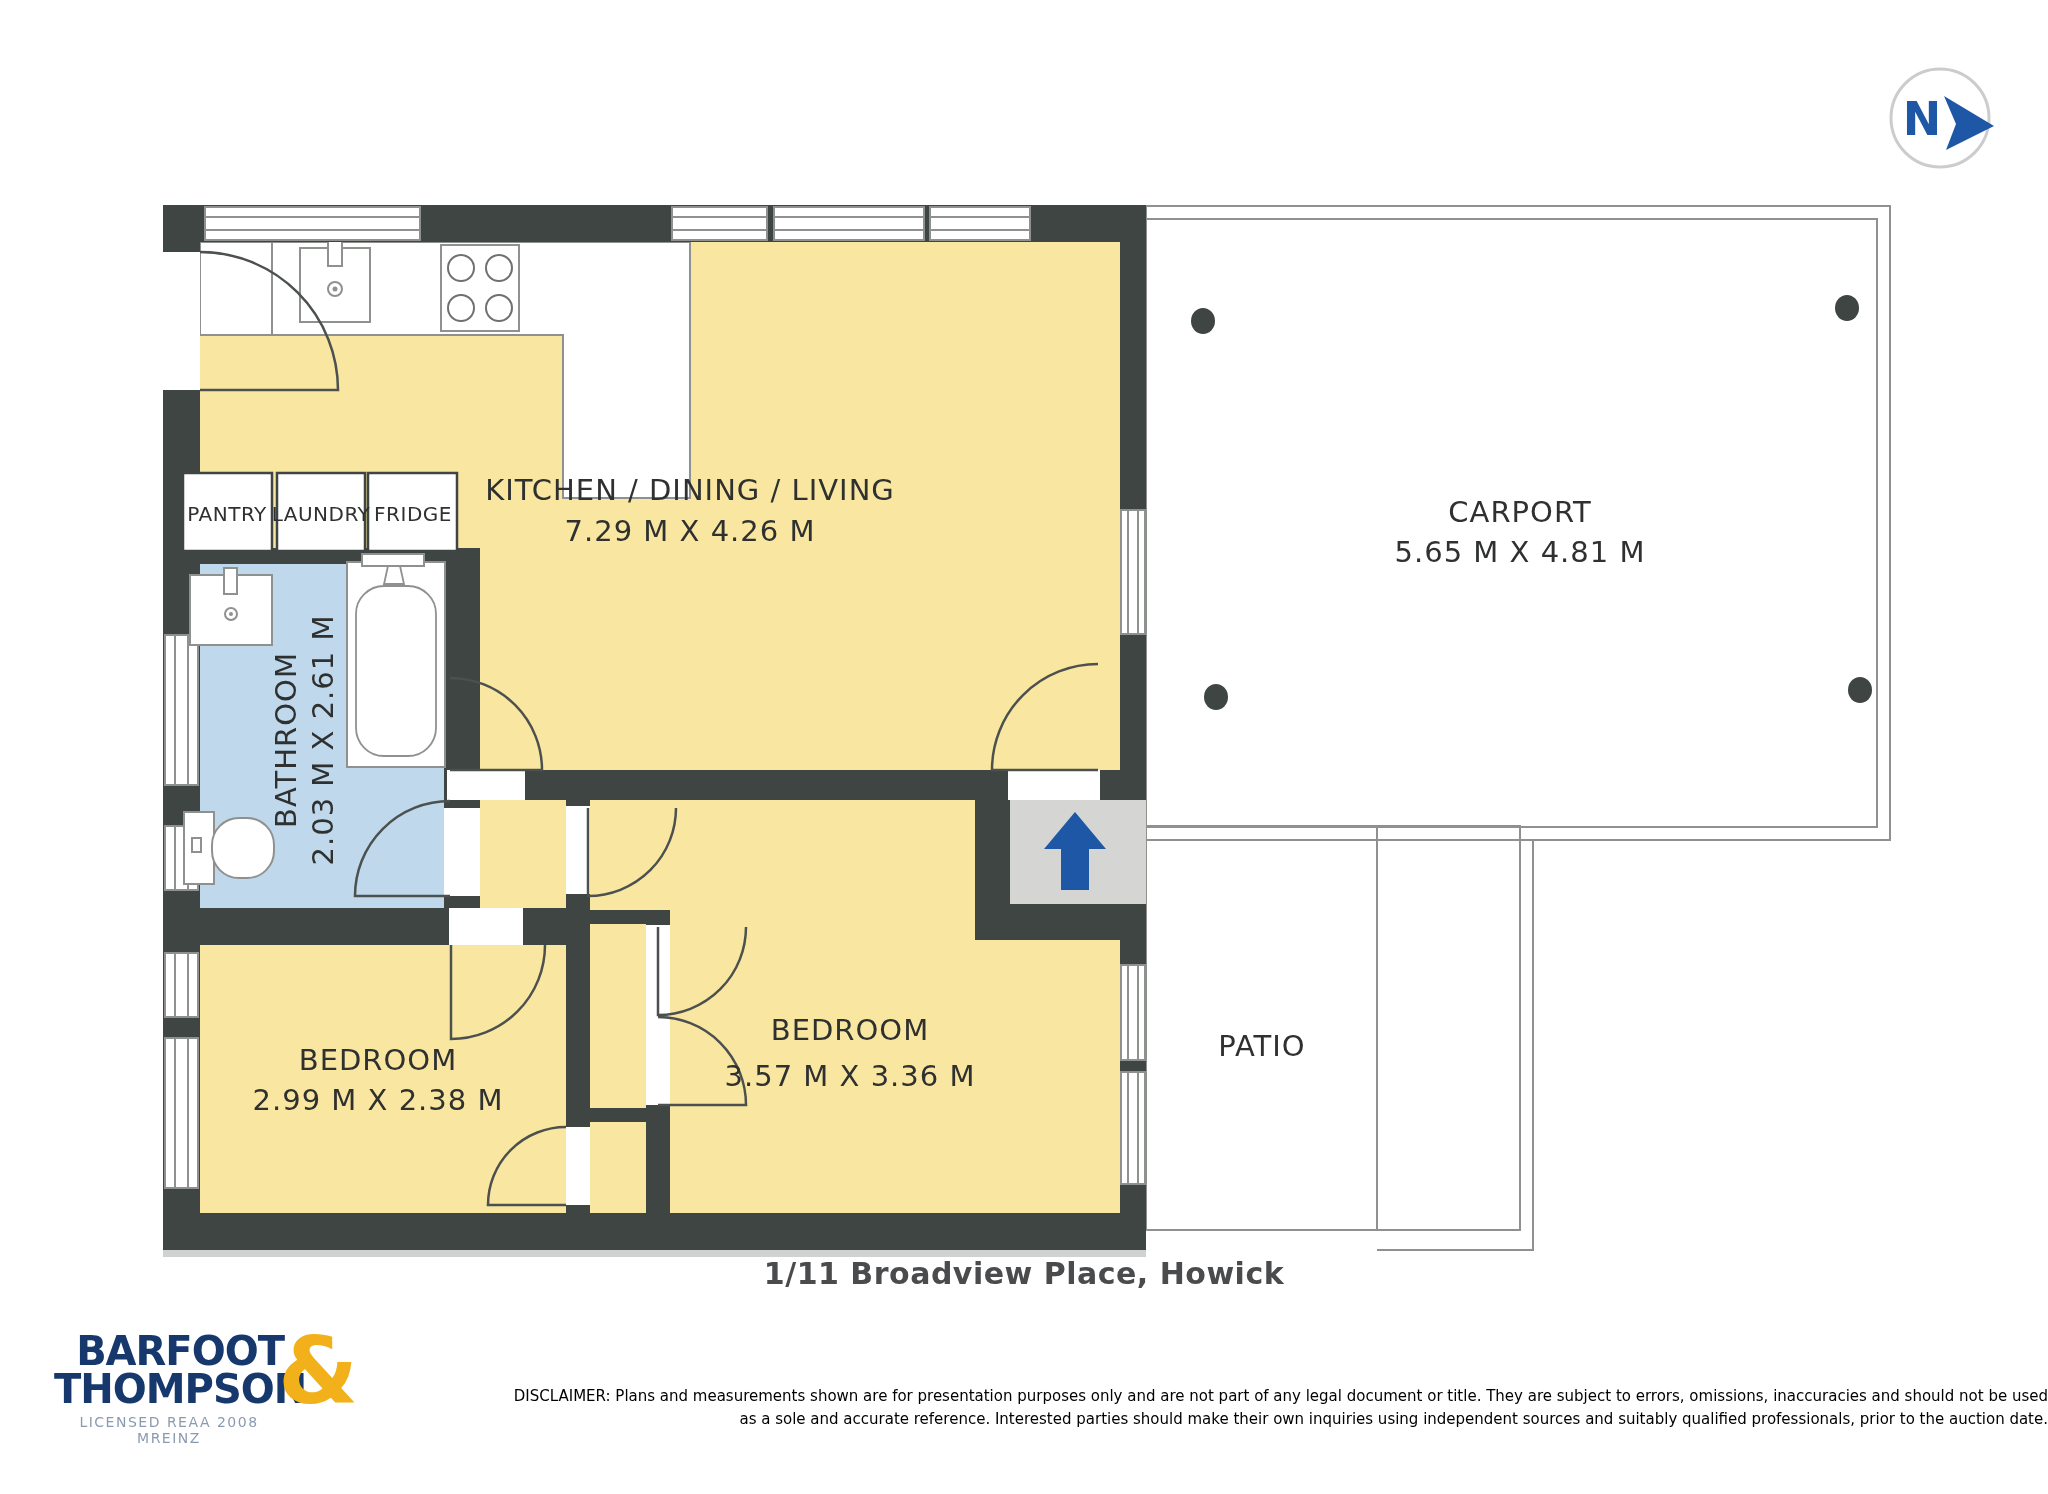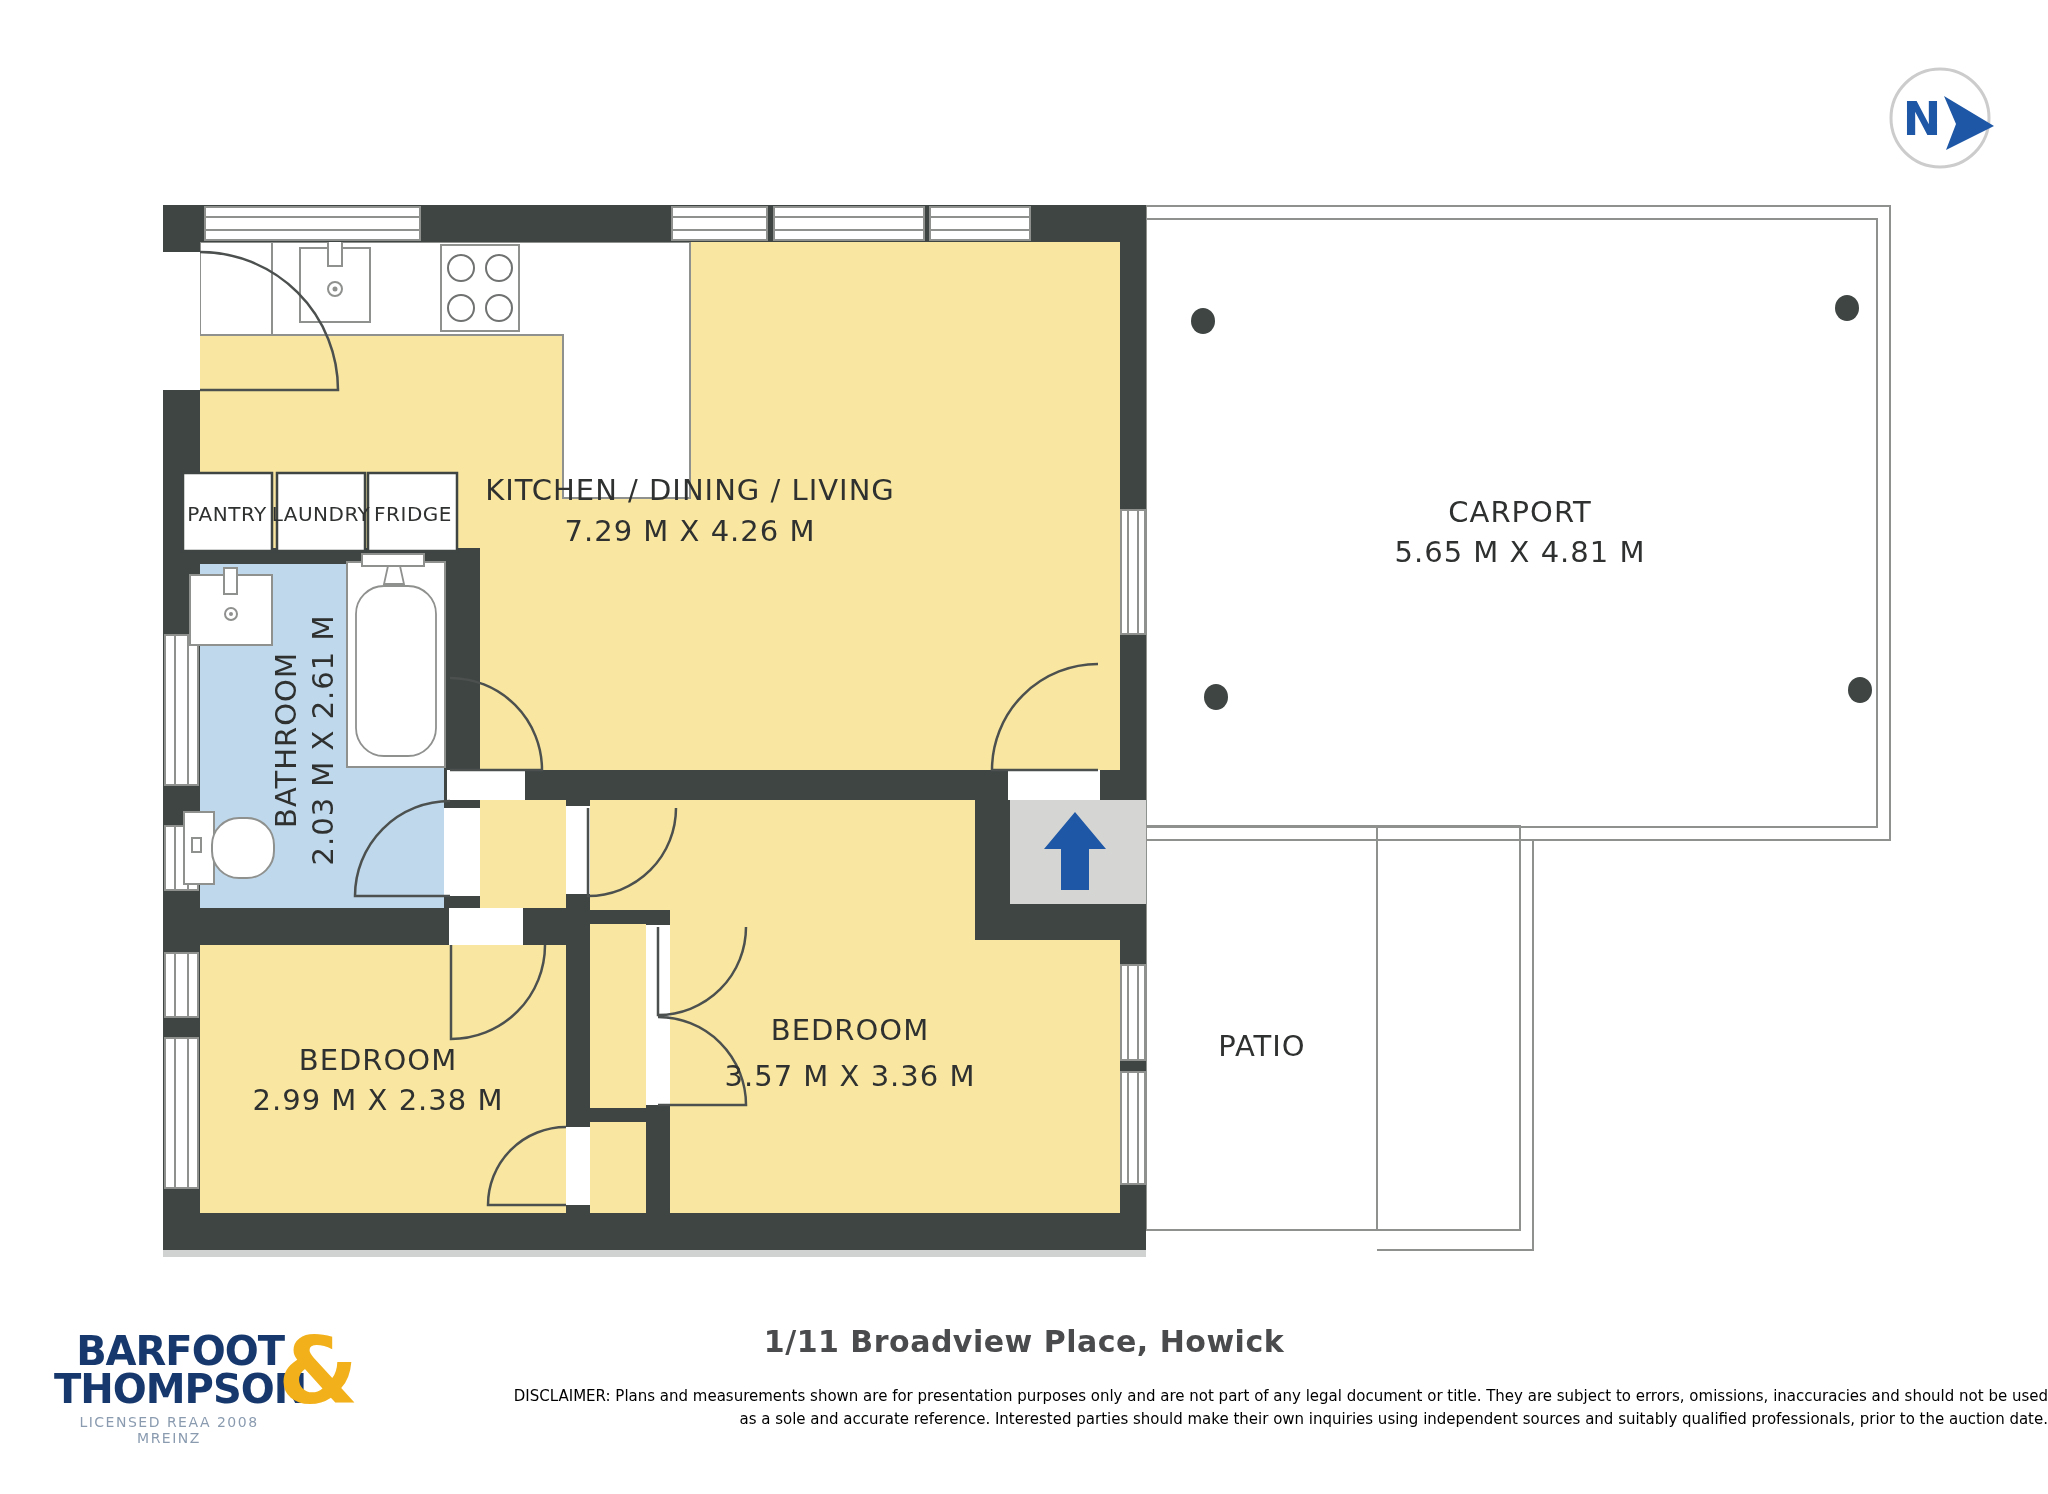--- a/index.html
+++ b/index.html
@@ -5,21 +5,21 @@
   html,body{margin:0;padding:0;background:#ffffff;}
   body{width:2048px;height:1494px;position:relative;font-family:"DejaVu Sans",sans-serif;}
   #plan{position:absolute;left:0;top:0;}
   .room-label{fill:#2f3130;font-size:29px;letter-spacing:1px;}
   .small-label{fill:#2f3130;font-size:20px;letter-spacing:0.5px;}
   .wall{fill:#3E4543;}
   .gap{fill:#ffffff;}
   .arc{fill:none;stroke:#4c514f;stroke-width:2.5;}
   .thin{stroke:#8f918f;stroke-width:2;fill:none;}
   .fix{fill:#ffffff;stroke:#8f918f;stroke-width:2;}
-  .footer-address{position:absolute;left:0;top:1324px;width:100%;text-align:center;
+  .footer-address{position:absolute;left:0;top:1256px;width:100%;text-align:center;
      font-size:30px;font-weight:700;color:#4a4b4d;letter-spacing:0.5px;}
   .footer-disclaimer{position:absolute;left:0;top:1385px;width:100%;text-align:right;
      font-size:15px;color:#000000;line-height:1.5;}
   .logo{position:absolute;left:54px;top:1332px;width:300px;color:#16386D;}
   .logo .l1{font-size:40px;font-weight:700;letter-spacing:-1px;text-align:right;width:230px;line-height:0.95;}
   .logo .amp{position:absolute;left:224px;top:-6px;font-size:92px;font-weight:700;color:#F2B11B;line-height:1;}
   .logo .tag{font-size:14px;color:#8a9bb0;letter-spacing:1.5px;text-align:center;width:230px;margin-top:6px;}
 </style>
 </head>
 <body>

